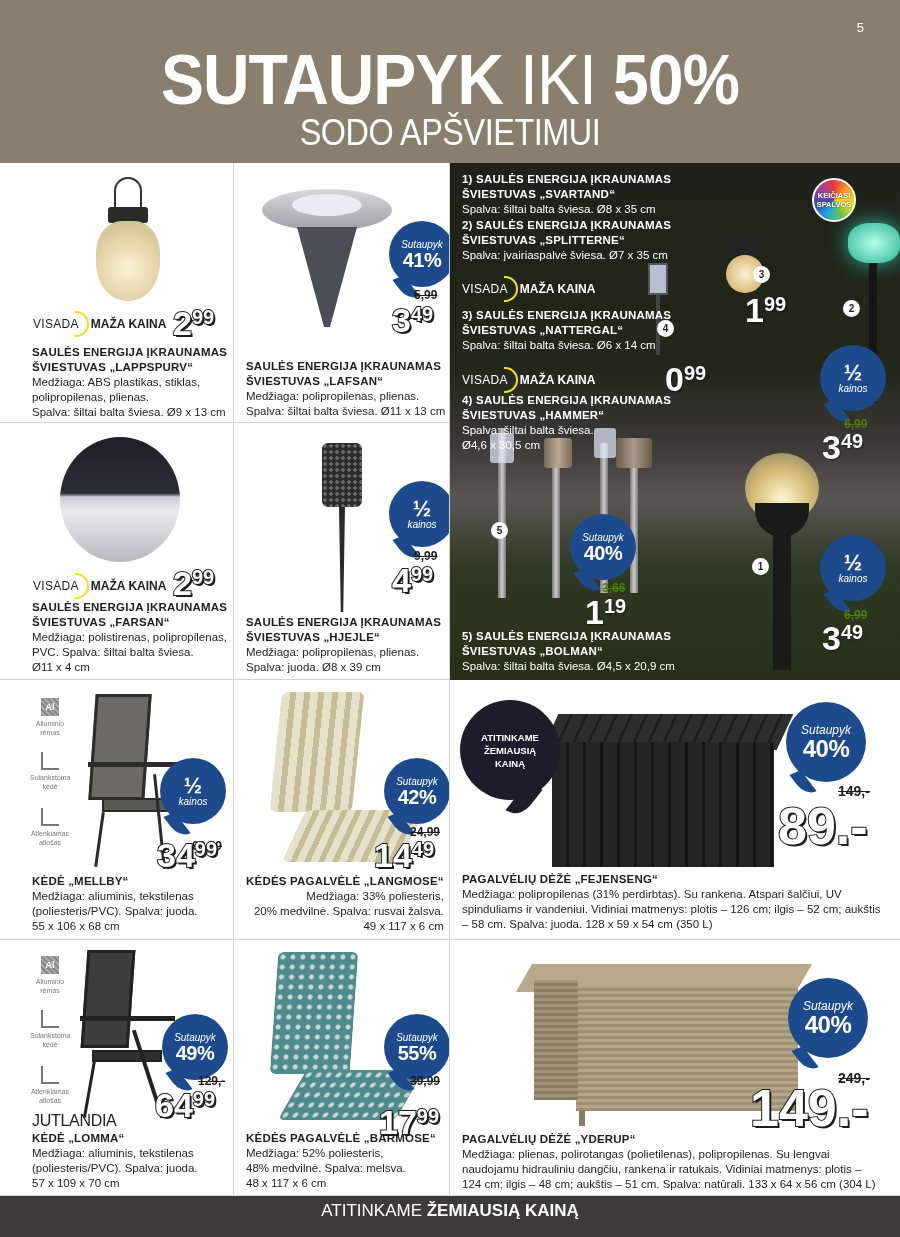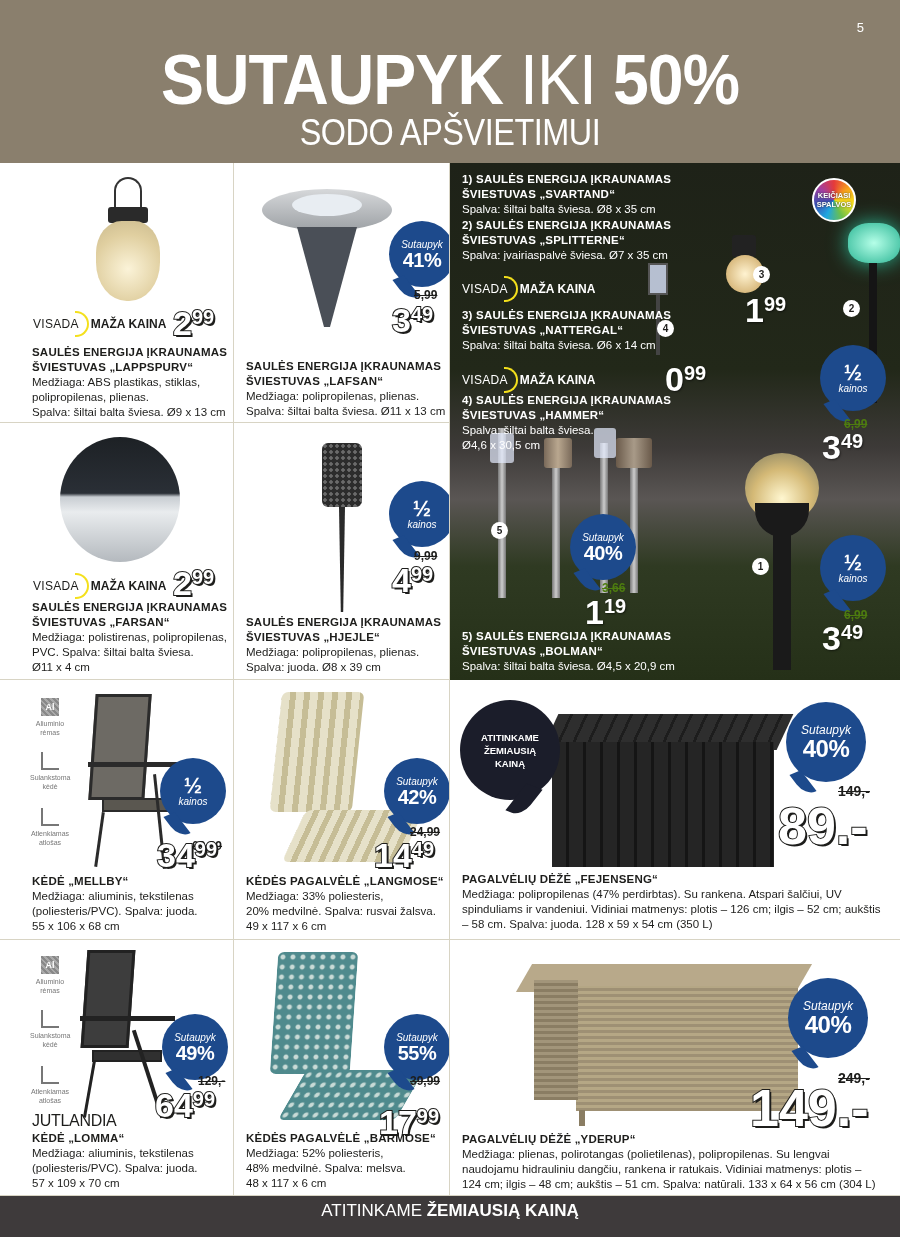--- a/index.html
+++ b/index.html
@@ -274,21 +274,21 @@
   <div class="shape" style="left:42px;top:12px;width:140px;height:170px;">
     <div style="position:absolute;left:0;top:0;width:82px;height:120px;background:repeating-linear-gradient(90deg,#e6e1c9 0 8px,#c6bd96 8px 14px);transform:skewX(-6deg);border-radius:6px;"></div>
     <div style="position:absolute;left:18px;top:118px;width:118px;height:52px;background:repeating-linear-gradient(90deg,#e6e1c9 0 8px,#c6bd96 8px 14px);transform:skewX(-25deg);border-radius:6px;"></div>
   </div>
   <div class="bubble" style="left:150px;top:78px;">
     <span class="small">Sutaupyk</span>
       <span class="pct">42%</span>
   </div>
   <div class="oldprice" style="left:176px;top:145px;">24,99</div>
   <div class="price" style="left:140px;top:158px;"><span class="whole">14</span><span class="cents">49</span></div>
-  <div class="textblock" style="left:12px;top:194px;">
+  <div class="textblock" style="left:12px;top:194px;text-align:right;">
     <div class="ptitle">KĖDĖS PAGALVĖLĖ „LANGMOSE“</div>
     <div class="pdesc">Medžiaga: 33% poliesteris,</div>
     <div class="pdesc">20% medvilnė. Spalva: rusvai žalsva.</div>
     <div class="pdesc">49 x 117 x 6 cm</div>
   </div>
 </div>
 
 <div class="cell" style="left:450px;top:680px;width:450px;height:260px;border-right:none;">
   <div class="shape" style="left:100px;top:12px;width:235px;height:175px;">
     <div style="position:absolute;left:0;top:22px;width:235px;height:36px;background:repeating-linear-gradient(90deg,#2e2e2e 0 12px,#1d1d1d 12px 15px);transform:skewX(-25deg);"></div>
@@ -298,21 +298,21 @@
       <span style="width:70px;">ATITINKAME ŽEMIAUSIĄ KAINĄ</span>
     </div>
   <div class="bubble lg" style="left:336px;top:22px;">
     <span class="small">Sutaupyk</span>
       <span class="pct">40%</span>
   </div>
   <div class="oldprice" style="left:388px;top:103px;font-size:14px;">149,-</div>
   <div class="price big" style="left:328px;top:120px;"><span class="whole">89</span><span class="cents">.-</span></div>
   <div class="textblock" style="left:12px;top:192px;">
     <div class="ptitle">PAGALVĖLIŲ DĖŽĖ „FEJENSENG“</div>
-    <div class="pdesc">Medžiaga: polipropilenas (47% perdirbtas).  Su rankena. Atspari šalčiui, UV</div>
+    <div class="pdesc">Medžiaga: polipropilenas (31% perdirbtas).  Su rankena. Atspari šalčiui, UV</div>
     <div class="pdesc">spinduliams ir vandeniui. Vidiniai matmenys: plotis – 126 cm; ilgis – 52 cm; aukštis</div>
     <div class="pdesc">– 58 cm. Spalva: juoda. 128 x 59 x 54 cm (350 L)</div>
   </div>
 </div>
 
 <div class="cell" style="left:0;top:940px;width:234px;height:256px;">
   <div class="feat" style="top:16px;"><span class="ico al">Al</span><span>Aliuminio rėmas</span></div>
   <div class="feat" style="top:70px;"><span class="ico" style="border-left:2px solid #777;border-bottom:2px solid #777;"></span><span>Sulankstoma kėdė</span></div>
   <div class="feat" style="top:126px;"><span class="ico" style="border-left:2px solid #777;border-bottom:2px solid #777;"></span><span>Atlenkiamas atlošas</span></div>
   <div class="shape" style="left:80px;top:10px;width:95px;height:170px;">

